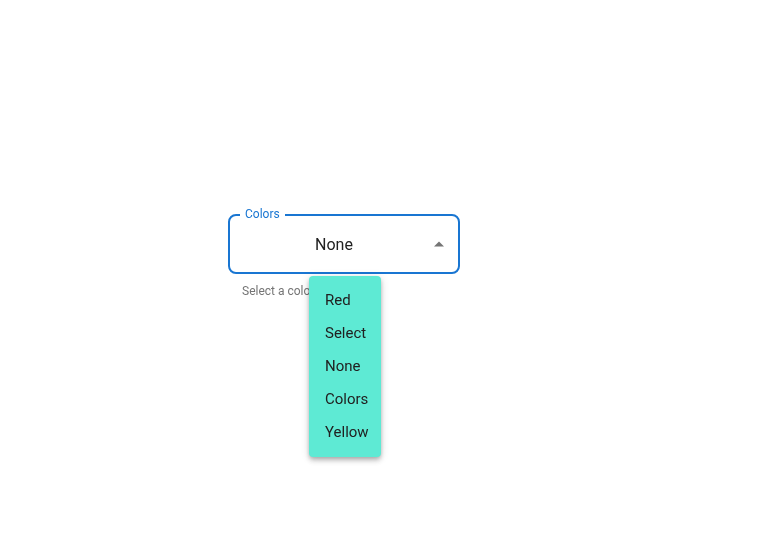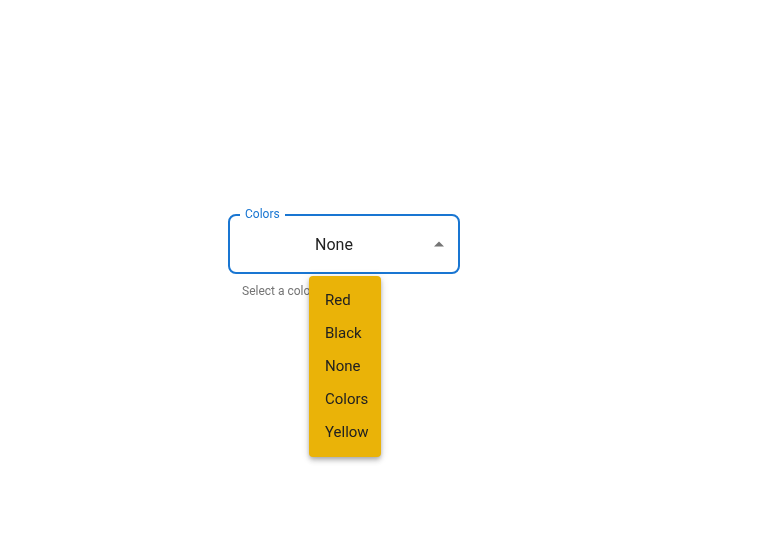--- a/index.html
+++ b/index.html
@@ -62,21 +62,21 @@
       font-size: 12px;
       color: #757575;
       margin-top: 10px;
       margin-left: 14px;
     }
     .dropdown-panel {
       position: absolute;
       left: 309px;
       top: 276px;
       width: 72px;
-      background: #eab308;
+      background: #5eead4;
       border-radius: 4px;
       box-shadow: 0 2px 4px -1px rgba(0,0,0,0.2),
                   0 4px 5px 0 rgba(0,0,0,0.14),
                   0 1px 10px 0 rgba(0,0,0,0.12);
       padding: 8px 0;
     }
     .dropdown-option {
       height: 33px;
       line-height: 33px;
       padding: 0 16px;
@@ -93,17 +93,17 @@
   <div class="select-outline">
     <span class="floating-label">Colors</span>
     <span class="select-value">None</span>
     <span class="caret-icon"></span>
   </div>
   <div class="helper-text">Select a color</div>
 </div>
 
 <div class="dropdown-panel">
   <div class="dropdown-option">Red</div>
-  <div class="dropdown-option">Black</div>
+  <div class="dropdown-option">Select</div>
   <div class="dropdown-option">None</div>
   <div class="dropdown-option">Colors</div>
   <div class="dropdown-option">Yellow</div>
 </div>
 
 </body></html>

